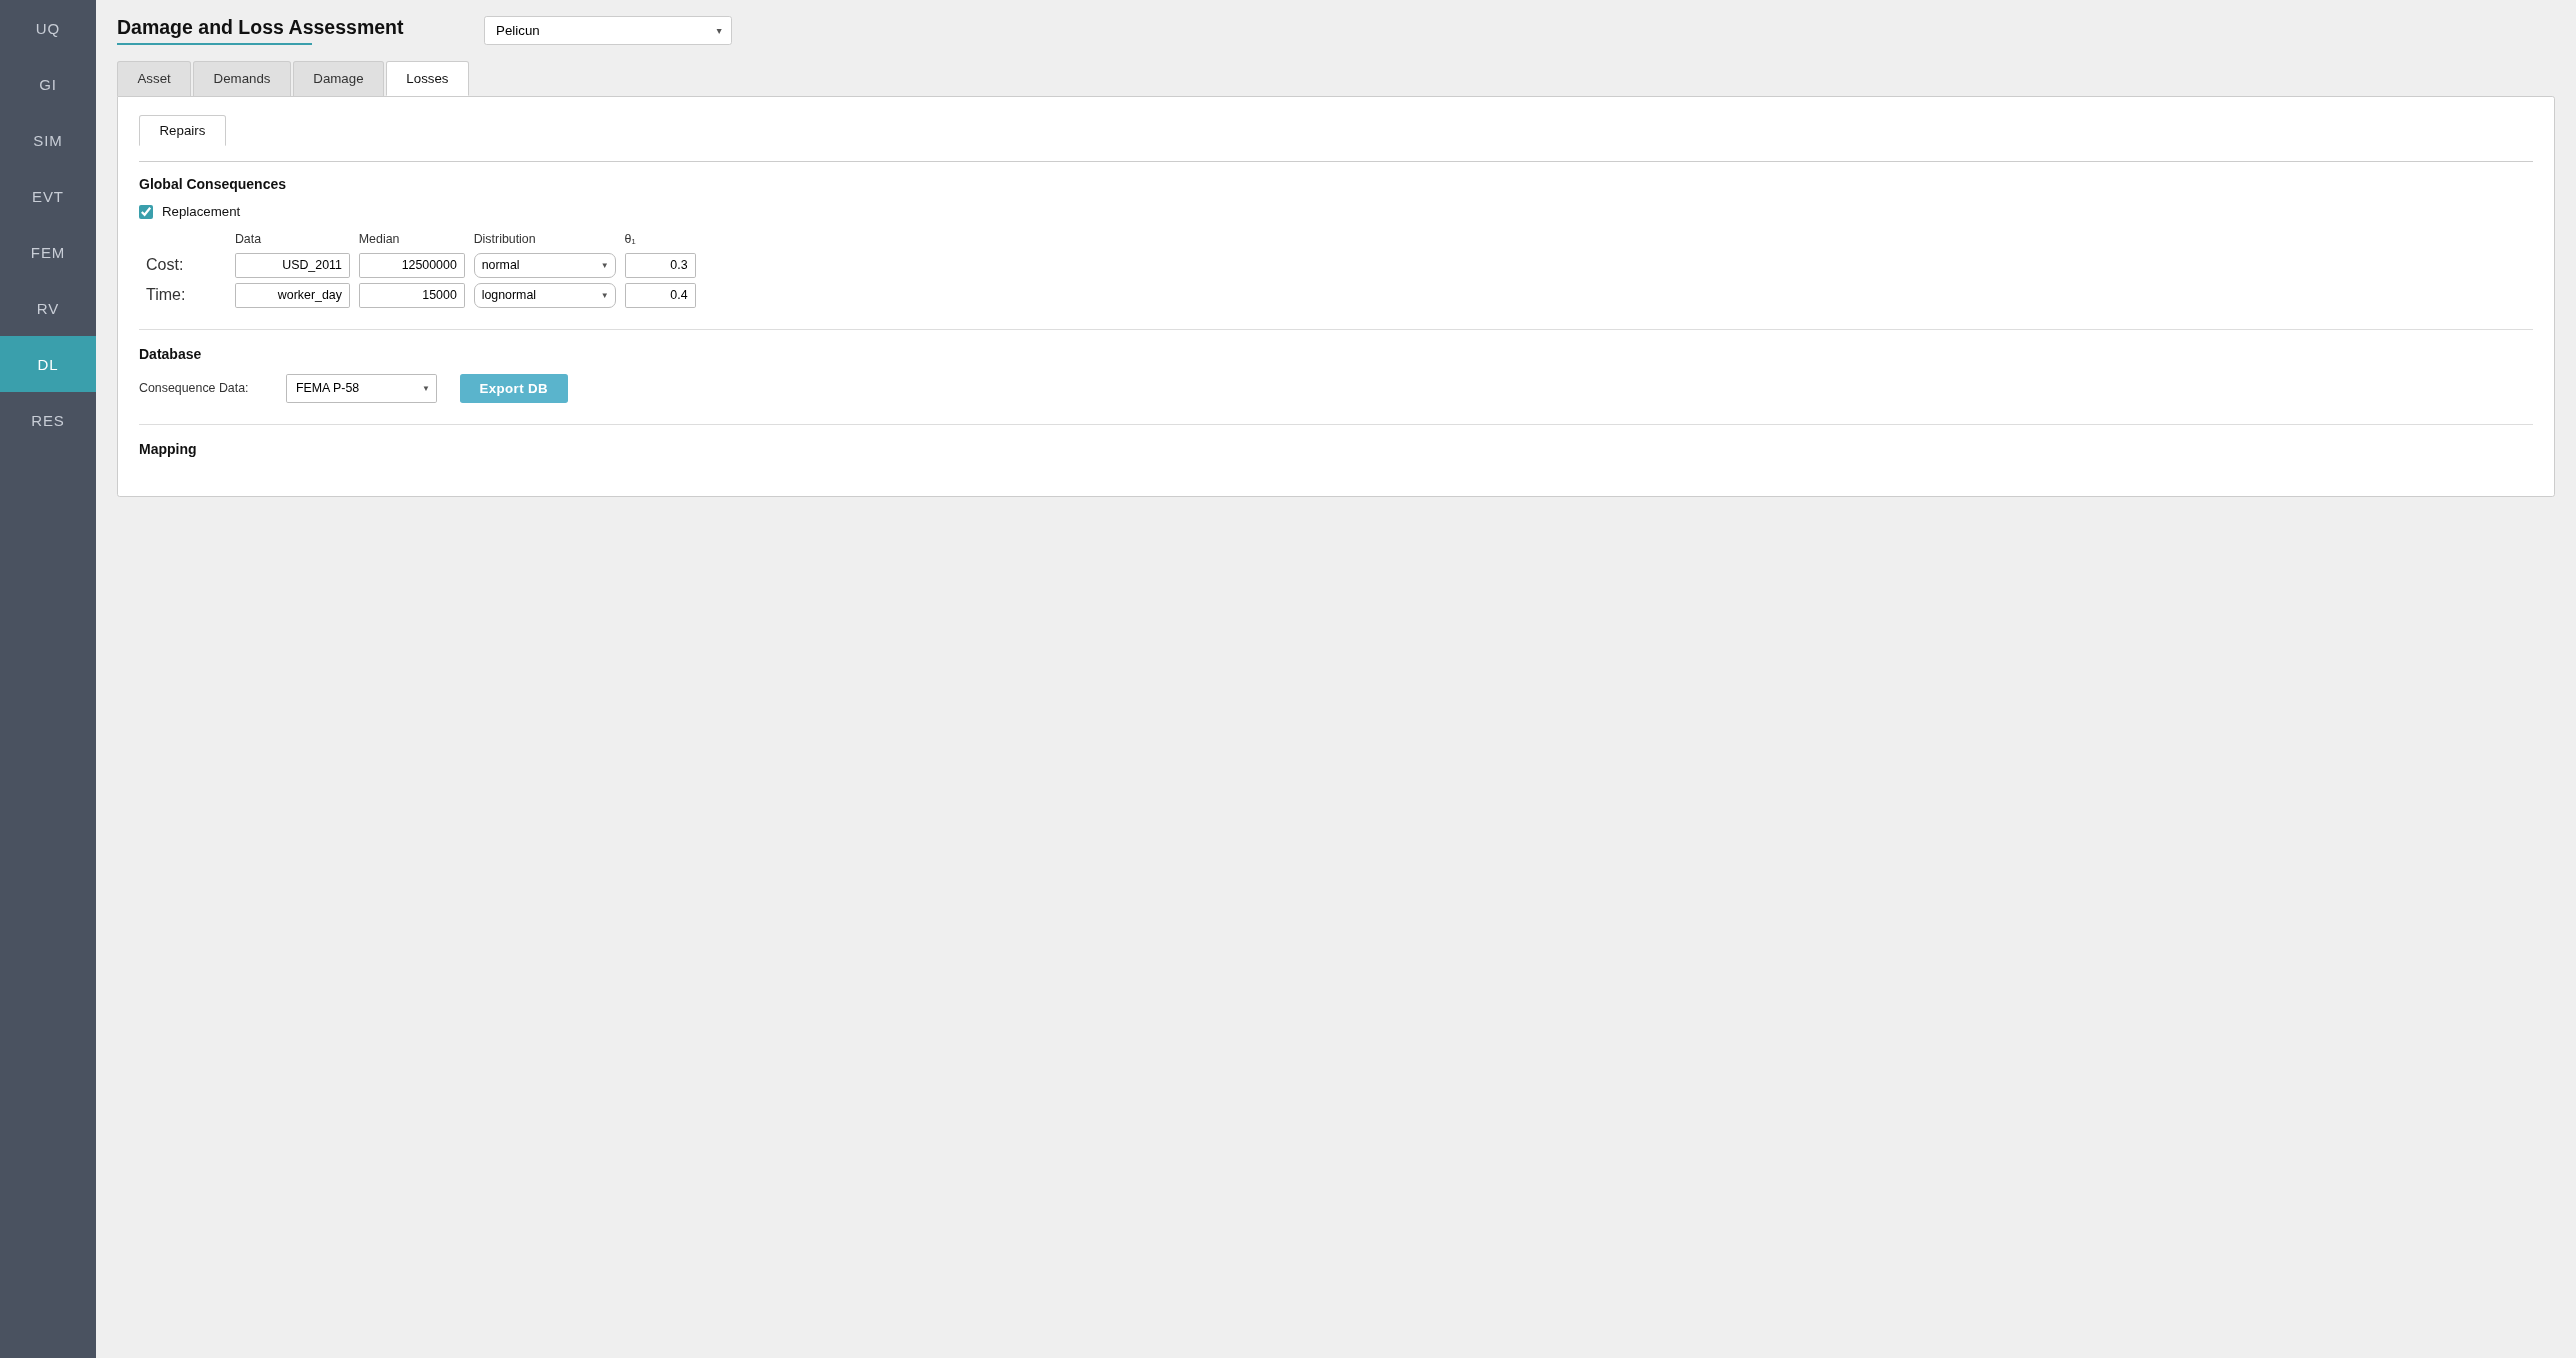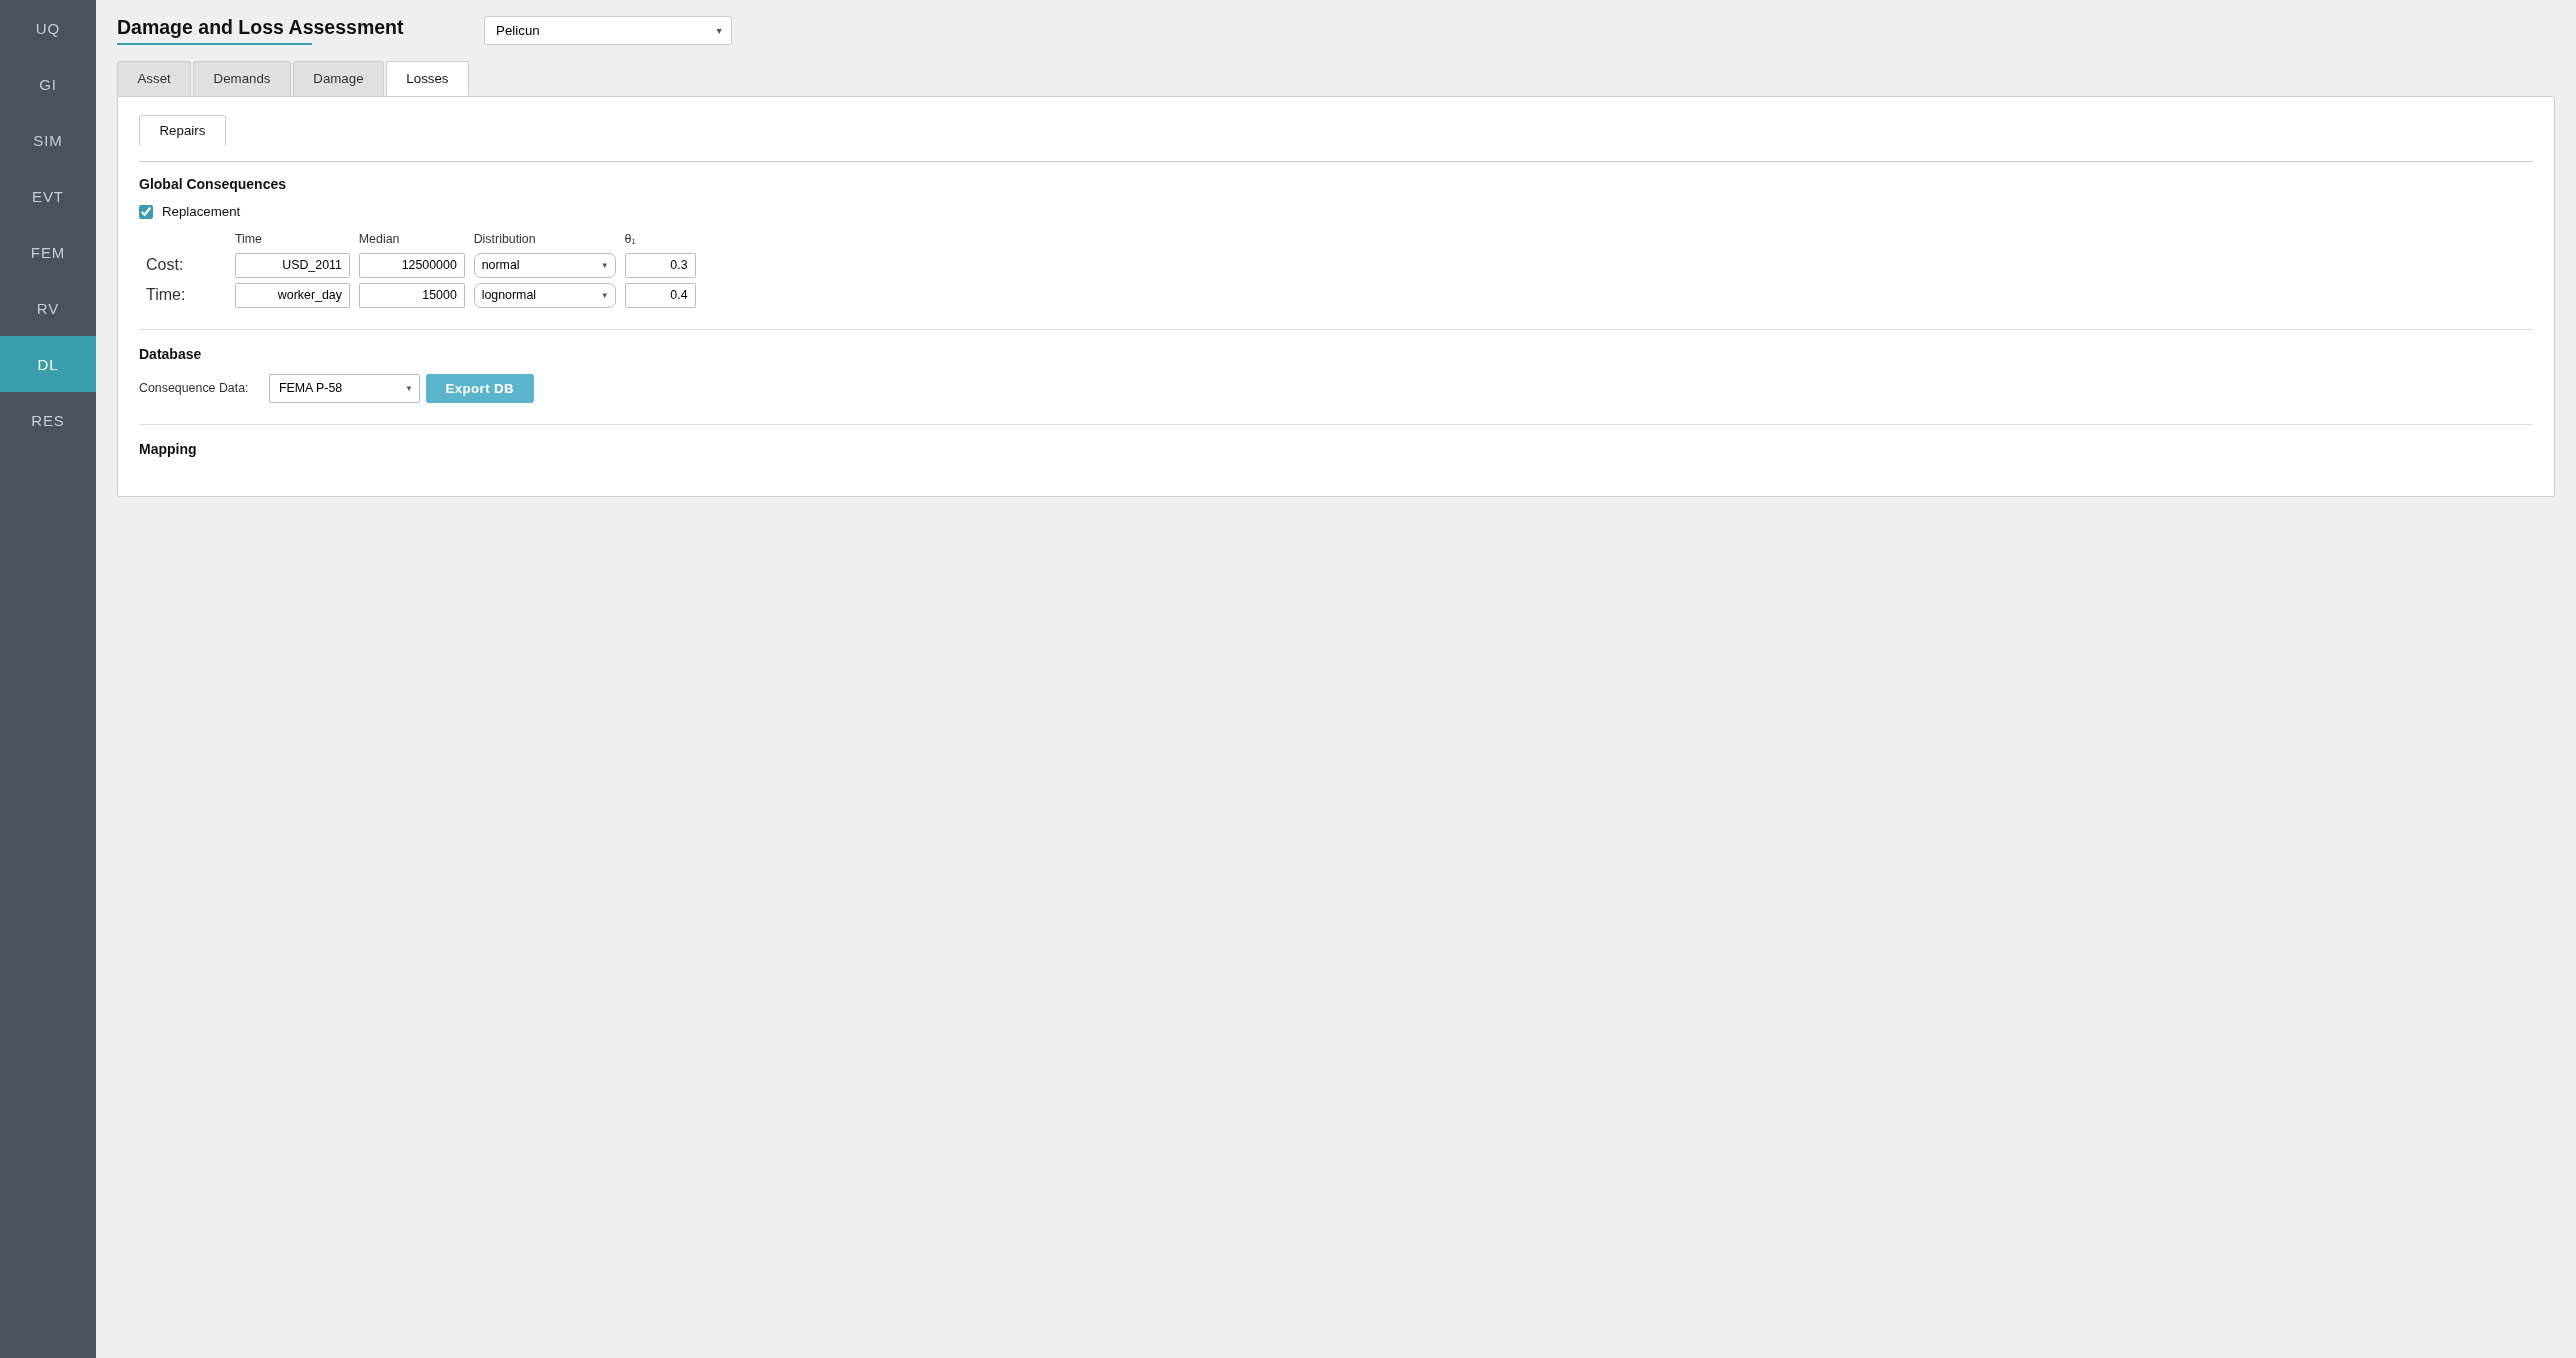--- a/index.html
+++ b/index.html
@@ -251,21 +251,21 @@
     .section-divider {
       border: none;
       border-top: 0.9px solid #ddd;
       margin: 16px 0;
     }
 
     
     .form-row {
       display: flex;
       align-items: center;
-      gap: 6px;
+      gap: 23px;
       margin-bottom: 12.4px;
     }
     .form-label {
       font-size: 12.4px;
       color: #333;
       min-width: 124px;
     }
     .form-select {
       padding: 6.2px 28px 6.2px 8.9px;
       border: 0.9px solid #bbb;
@@ -386,21 +386,21 @@
         <div class="section-title">Global Consequences</div>
 
         <div class="checkbox-row">
           <input type="checkbox" checked="" style="">
           <span class="checkbox-label">Replacement</span>
         </div>
 
         <div class="data-grid">
 
           <div></div>
-          <div class="grid-header">Time</div>
+          <div class="grid-header">Data</div>
           <div class="grid-header">Median</div>
           <div class="grid-header">Distribution</div>
           <div class="grid-header theta">θ₁</div>
 
           <div class="grid-label">Cost:</div>
           <input class="grid-input" type="text" value="USD_2011" style="">
           <input class="grid-input" type="text" value="12500000" style="">
           <div class="grid-select-wrapper">
             <select class="grid-select">
               <option>normal</option>

